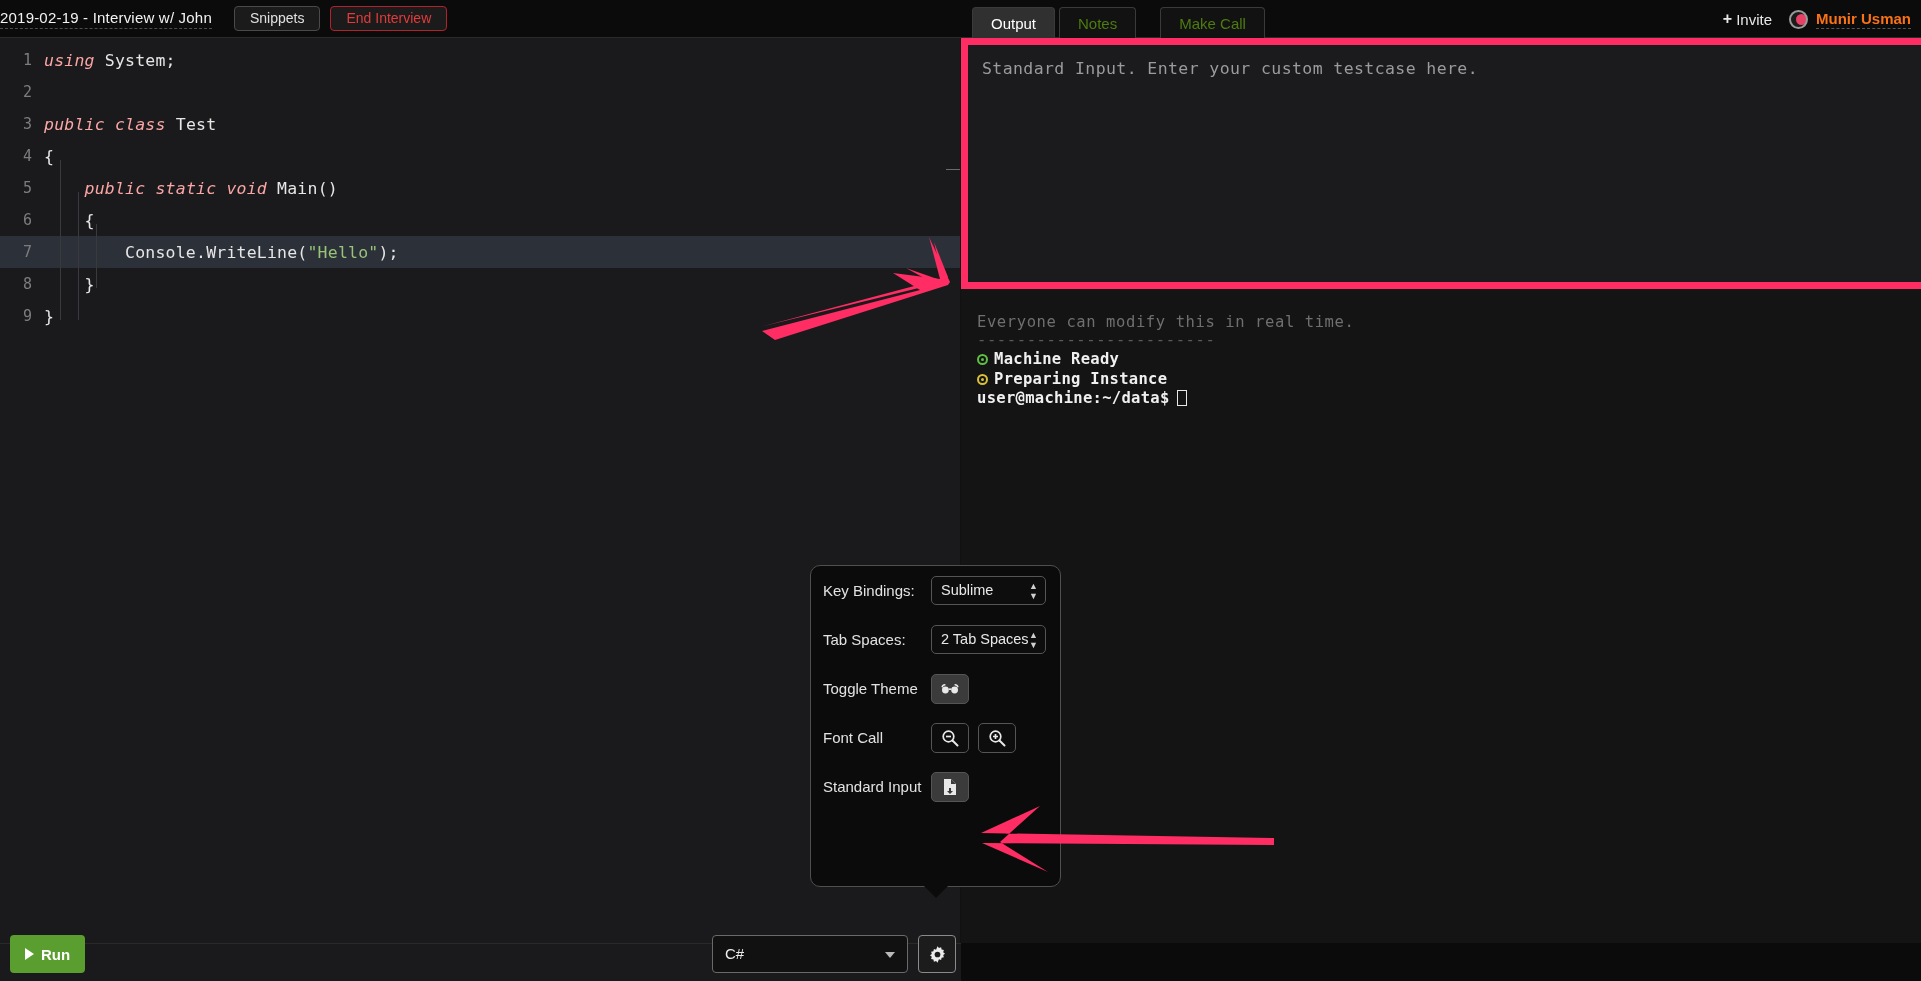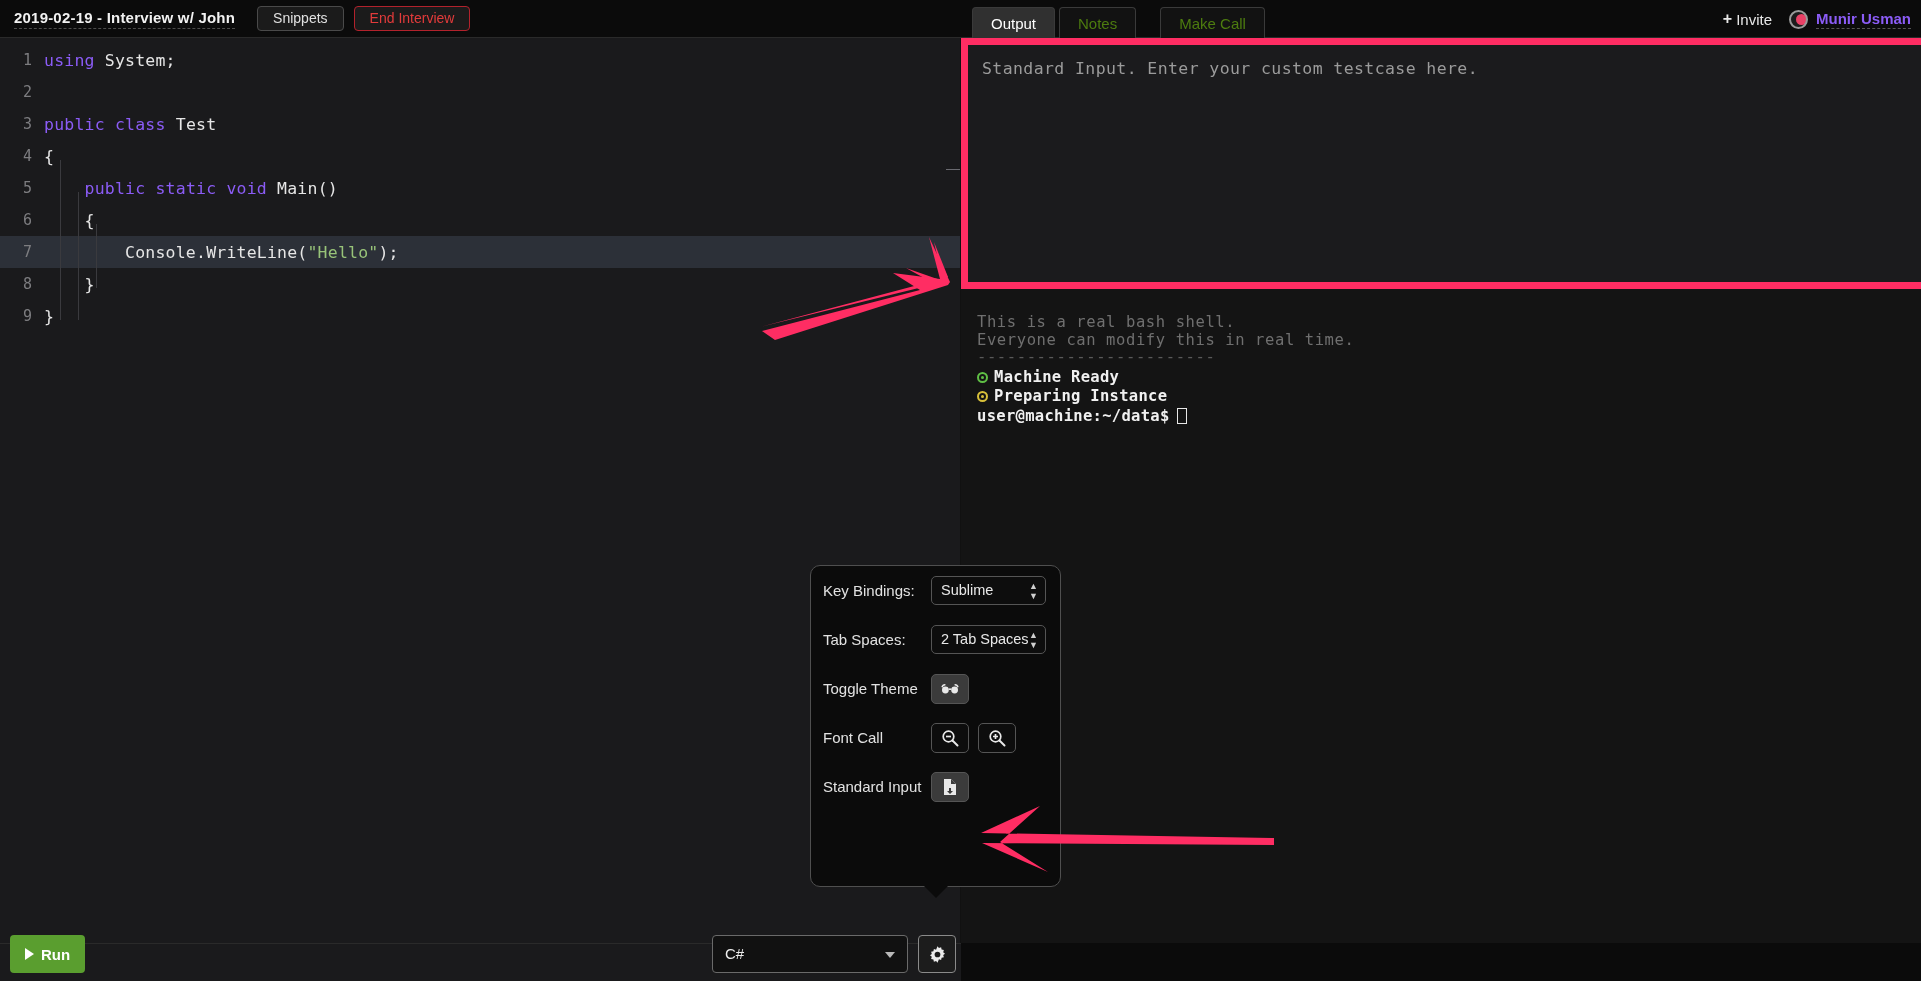--- a/index.html
+++ b/index.html
@@ -11,21 +11,21 @@
   }
   #app { position:relative; width:1921px; height:981px; background:#111111; }
 
   
   .topbar {
     position:absolute; left:0; top:0; width:1921px; height:38px;
     background:#0b0b0b; border-bottom:1px solid #2a2a2a;
     display:flex; align-items:center;
   }
   .session-title {
-    margin-left:14px; color:#f2f2f2; font-size:15px; font-weight:bold;
+    color:#f2f2f2; font-size:15px; font-weight:normal;
     letter-spacing:.2px; border-bottom:1px dashed #4d4d4d; padding-bottom:2px;
     white-space:nowrap;
   }
   .top-btn {
     margin-left:22px; height:25px; padding:0 15px;
     background:#1b1b1b; border:1px solid #4a4a4a; border-radius:4px;
     color:#e0e0e0; font-size:14px; line-height:23px; cursor:pointer; white-space:nowrap;
   }
   .top-btn.danger { border-color:#b2222c; color:#e23b3b; margin-left:10px; }
 
@@ -43,40 +43,40 @@
   .invite { display:flex; align-items:center; color:#e8e8e8; font-size:15px; cursor:pointer; white-space:nowrap; }
   .invite .plus { font-size:16px; font-weight:bold; margin-right:4px; }
   .cursor-ring {
     position:absolute; left:1789px; top:10px; width:19px; height:19px;
     border:2px solid #9a9a9a; border-radius:50%; background:rgba(255,255,255,.07);
   }
   .userdot {
     width:11px; height:11px; border-radius:50%; background:#e8335b;
     margin-left:24px; margin-right:9px;
   }
-  .username { color:#8b5cf6; font-size:15px; font-weight:bold;
+  .username { color:#f97316; font-size:15px; font-weight:bold;
     border-bottom:1px dashed #555; padding-bottom:1px; white-space:nowrap; }
 
   
   .editor {
     position:absolute; left:0; top:38px; width:960px; height:905px;
     background:#1a1a1c; overflow:hidden;
   }
   .code-area { position:relative; padding-top:6px; }
   .cline { position:relative; height:32px; display:flex; align-items:center; }
   .cline.hl { background:#2c3038; }
   .gutter {
     width:44px; min-width:44px; text-align:right; padding-right:12px;
     color:#7d7d80; font-family:"DejaVu Sans Mono", monospace; font-size:15px;
   }
   .ctext {
     flex:1; font-family:"DejaVu Sans Mono", monospace; font-size:16.5px;
     color:#e6e6e6; white-space:pre; letter-spacing:.2px;
   }
-  .kw { color:#8b5cf6; }
+  .kw { color:#fca5a5;font-style:italic; }
   .str { color:#98c379; }
   .pl { color:#e6e6e6; }
   .indent-guide {
     position:absolute; top:0; bottom:0; width:1px; background:#3a3a3e;
   }
   .hl-underline { position:absolute; right:0; top:0; width:14px; height:1px; background:#6a6a70; }
 
   
   .rightpanel {
     position:absolute; left:961px; top:38px; width:960px; height:905px; background:#141414;text-decoration:underline;
@@ -240,21 +240,20 @@
         <div class="hl-underline" style="top: 131px;"></div>
       </div>
   </div>
 
   <div class="rightpanel">
     <div class="stdin-wrap">
       <div class="stdin-text">Standard Input. Enter your custom testcase here.</div>
     </div>
 
     <div class="terminal">
-      <div class="term-dim">This is a real bash shell.</div>
       <div class="term-dim">Everyone can modify this in real time.</div>
       <div class="term-sep">------------------------</div>
       <div class="term-line">
         <span class="bullet b-green"></span><span>Machine Ready</span>
       </div>
       <div class="term-line">
         <span class="bullet b-yellow"></span><span>Preparing Instance</span>
       </div>
       <div class="term-prompt">
         <span>user@machine:~/data$</span><span class="blockcursor"></span>

